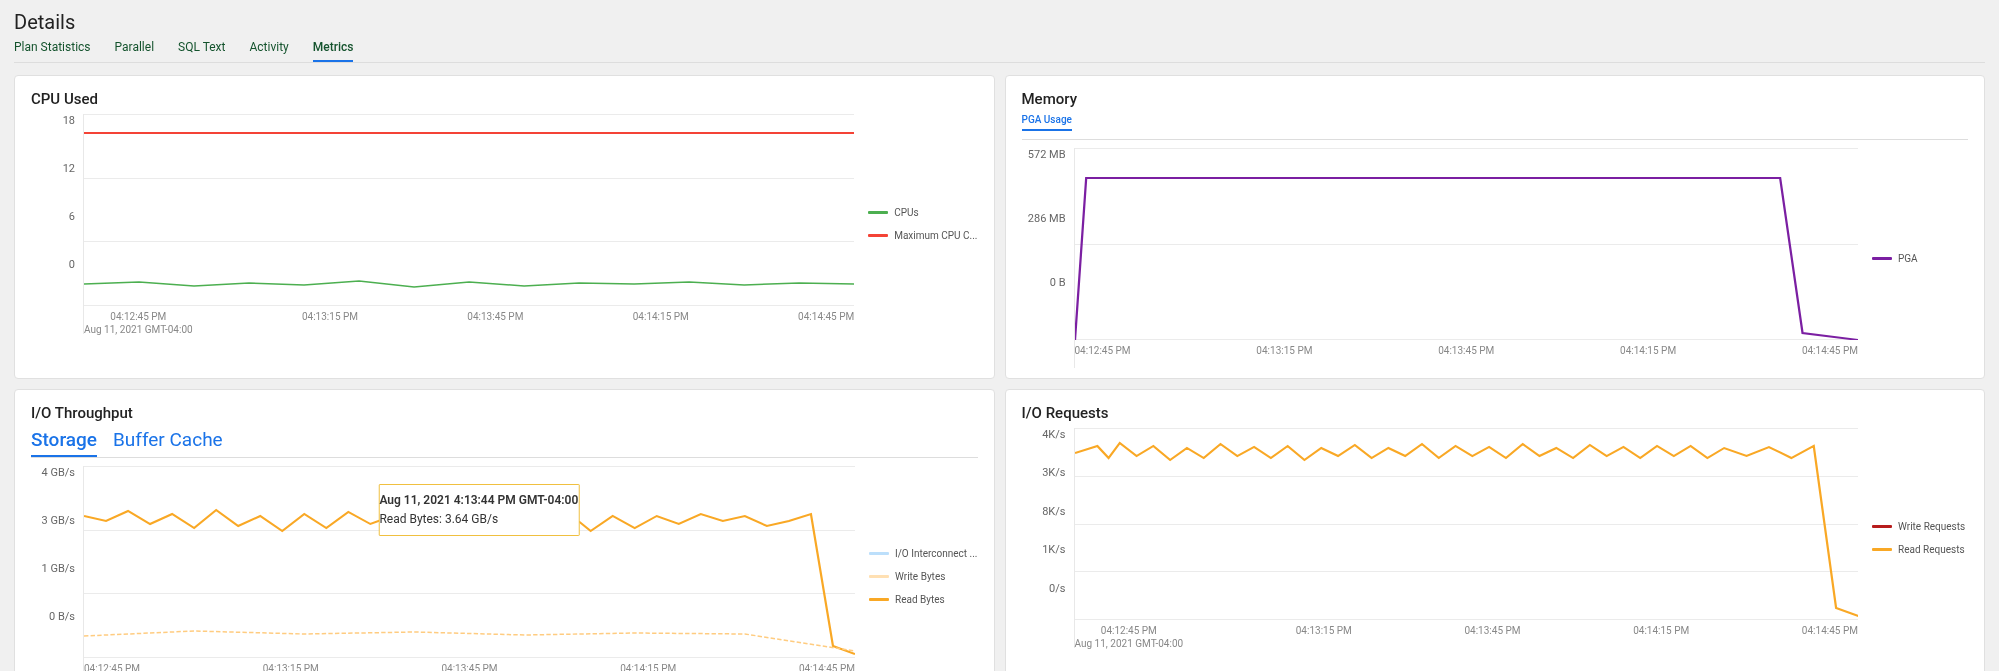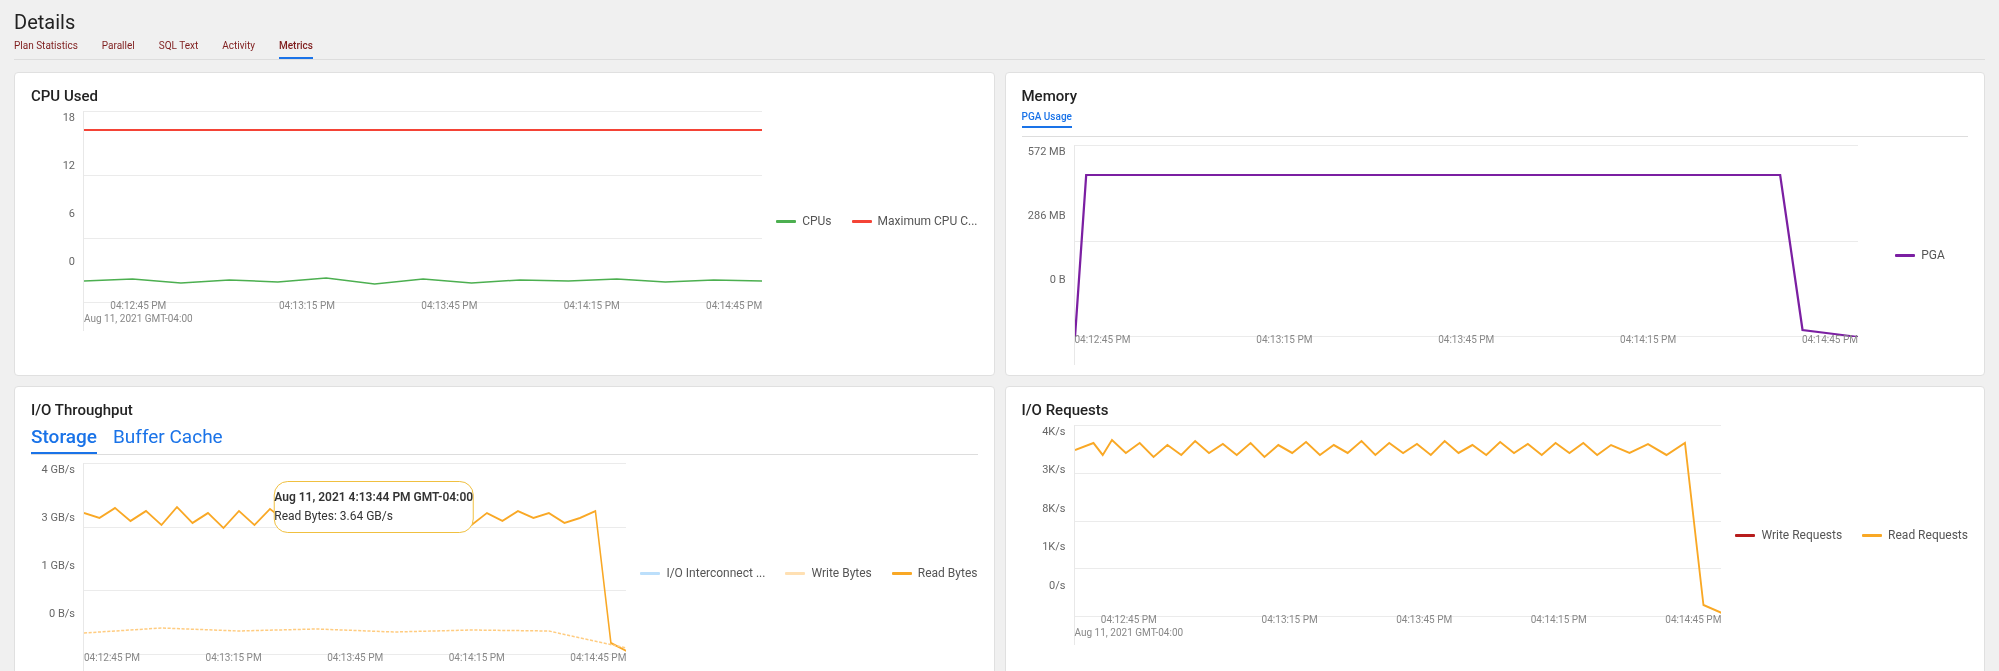--- a/index.html
+++ b/index.html
@@ -21,22 +21,22 @@
       color: #222;
       margin-bottom: 6px;
     }
     .tabs {
       display: flex;
       gap: 24px;
       border-bottom: 1px solid #ddd;
       margin-bottom: 12px;
     }
     .tab {
-      font-size: 10px;
-      color: #7f1d1d;
+      font-size: 12px;
+      color: #14532d;
       cursor: pointer;
       padding-bottom: 6px;
       border-bottom: 2px solid transparent;
       text-decoration: none;
     }
     .tab.active {
       border-bottom: 2px solid #1a73e8;
       font-weight: 500;
     }
     .charts-grid {
@@ -102,21 +102,21 @@
       flex-direction: column;
       justify-content: space-between;
       pointer-events: none;
     }
     .chart-grid-line {
       border-top: 1px solid #ebebeb;
       width: 100%;
     }
     .chart-x-axis {
       position: absolute;
-      bottom: 8px;
+      bottom: 0;
       left: 0;
       right: 0;
       display: flex;
       justify-content: space-between;
       font-size: 10px;
       color: #888;
       height: 28px;
       align-items: flex-start;
       padding-top: 4px;
     }
@@ -127,44 +127,44 @@
       line-height: 1.3;
     }
     svg.chart-svg {
       position: absolute;
       top: 0; left: 0;
       width: 100%;
       height: calc(100% - 28px);
     }
     .legend {
       display: flex;
-      flex-direction: row;
-      gap: 20px;
+      flex-direction: column;
+      gap: 12px;
       padding-left: 14px;
-      font-size: 12px;
+      font-size: 10px;
       color: #555;
       justify-content: center;
       min-width: 110px;
     }
     .legend-item {
       display: flex;
       align-items: center;
       gap: 6px;
     }
     .legend-line {
       width: 20px;
       height: 3px;
       border-radius: 1px;
     }
     
     .tooltip-box {
       position: absolute;
       background: #fff;
       border: 1.5px solid #f0c040;
-      border-radius: 14px;
+      border-radius: 1px;
       padding: 6px 0;
       font-size: 12px;
       line-height: 1.6;
       white-space: nowrap;
       z-index: 10;
       top: 30px;
       left: 38%;
       pointer-events: none;
     }
     .tooltip-title {

